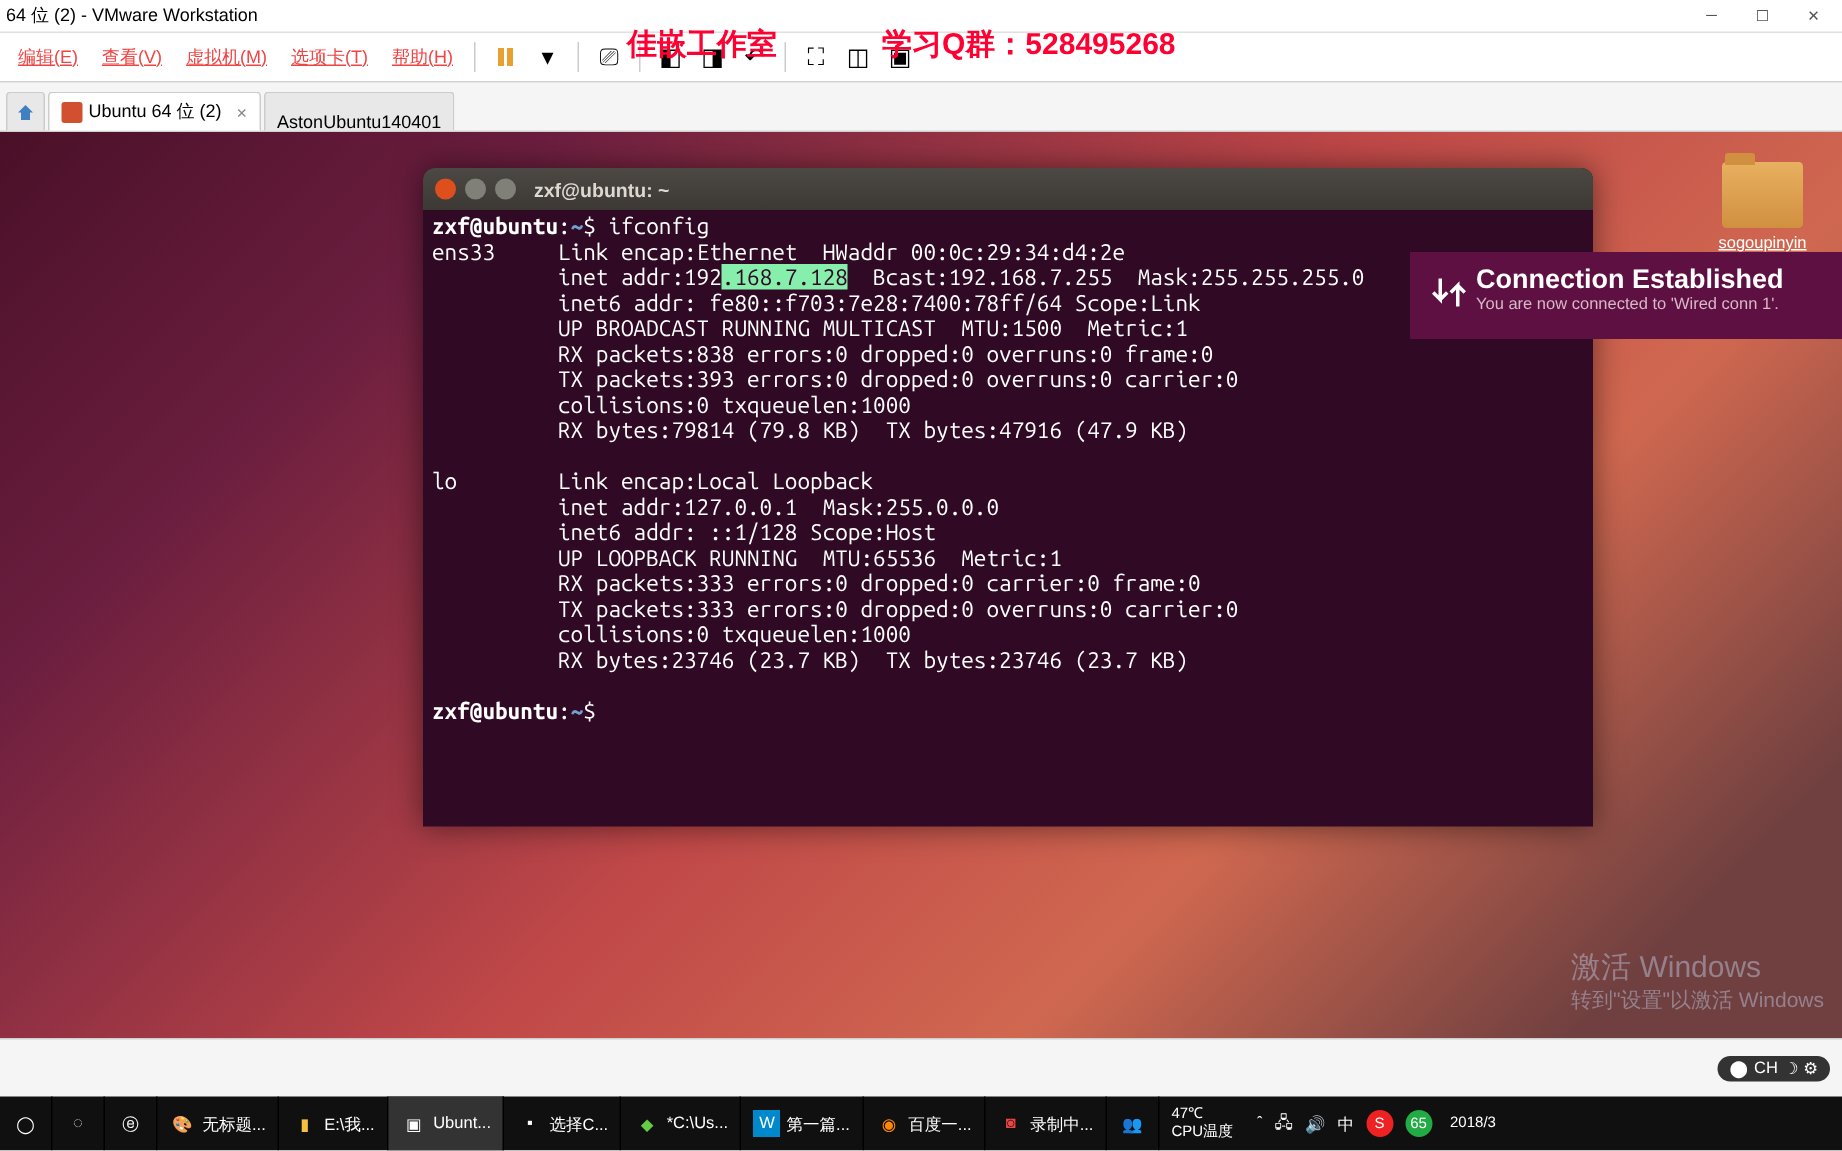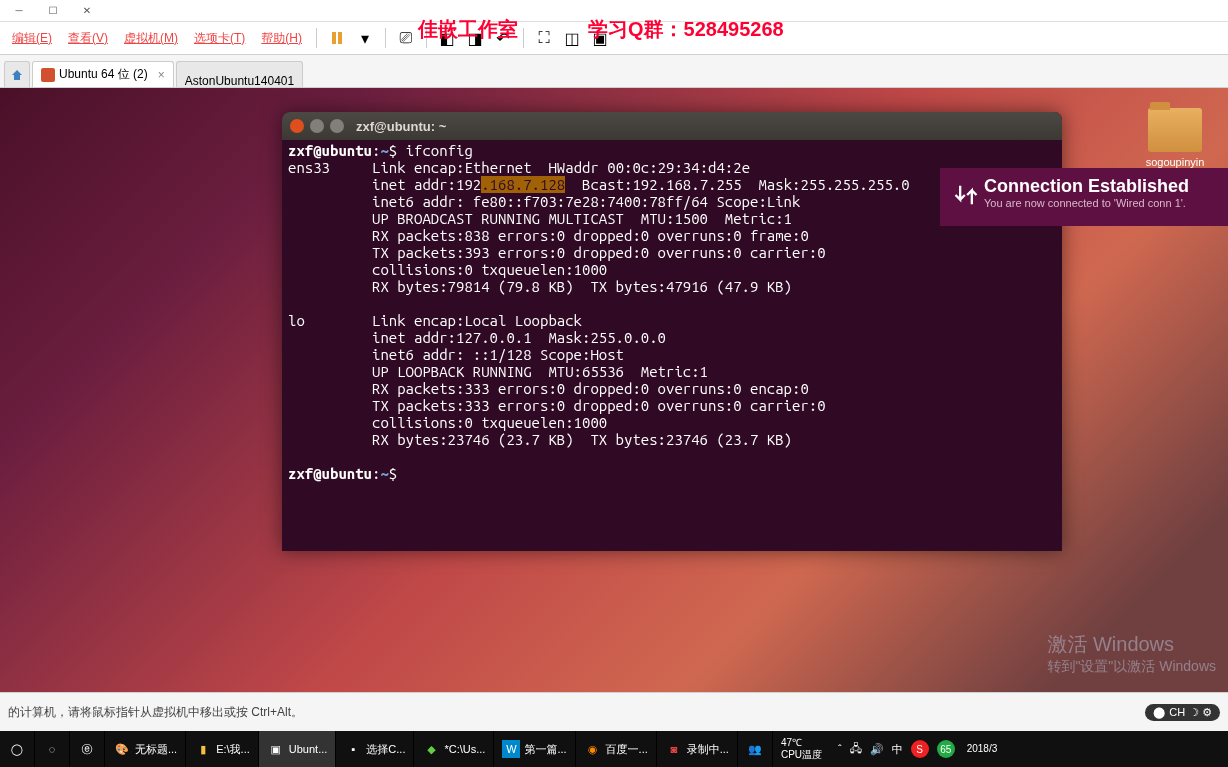--- a/index.html
+++ b/index.html
@@ -23,36 +23,36 @@
 .home-tab { width: 26px; height: 26px; background: #e8e8e8; border: 1px solid #ccc; border-bottom: none; display: flex; align-items: center; justify-content: center; margin-right: 2px; border-radius: 3px 3px 0 0; }
 .tab { height: 26px; background: #fff; border: 1px solid #ccc; border-bottom: none; padding: 12px 8px; display: flex; align-items: center; font-size: 12px; margin-right: 2px; border-radius: 3px 3px 0 0; }
 .tab.inactive { background: #e8e8e8; flex-direction: column; }
 .tab-icon { width: 14px; height: 14px; margin-right: 4px; background: #d05030; border-radius: 2px; }
 .tab-close { margin-left: 10px; color: #888; font-size: 12px; }
 
 
 .vm-content { position: relative; width: 100%; height: 604px; background: linear-gradient(135deg, #4a1028 0%, #6b1e3f 20%, #c04848 50%, #d06850 70%, #704040 90%); }
 
 
-.desktop-icon { position: absolute; width: 66px; text-align: center; color: #fff; font-size: 11px; }
+.desktop-icon { position: absolute; width: 66px; text-align: center; color: #fff; font-size: 11px; text-decoration: underline; }
 .desktop-icon .folder { width: 54px; height: 44px; background: linear-gradient(#e8b060, #d09040); margin: 0 auto 4px; border-radius: 3px; position: relative; }
 .desktop-icon .folder::before { content:''; position:absolute; top:-6px; left:2px; width:20px; height:8px; background:#d09040; border-radius:2px 2px 0 0; }
 
 
 .terminal { position: absolute; left: 282px; top: 24px; width: 780px; height: 439px; background: #300a24; border-radius: 8px 8px 0 0; box-shadow: 0 0 20px rgba(0,0,0,0.5); overflow: hidden; }
 .term-titlebar { height: 28px; background: linear-gradient(#4c4844, #3c3834); display: flex; align-items: center; padding: 0 8px; }
 .term-btn { width: 14px; height: 14px; border-radius: 50%; margin-right: 6px; }
 .term-close { background: #df4f1e; }
 .term-min { background: #808078; }
 .term-max { background: #808078; }
 .term-title { color: #ddd8d0; font-size: 13px; margin-left: 6px; font-weight: bold; }
 .term-body { padding: 2px 6px; font-family: "Ubuntu Mono", monospace; font-size: 15px; line-height: 17px; color: #fff; white-space: pre; position: relative; }
 .prompt-user { color: #ffffff; font-weight: bold; }
 .prompt-path { color: #729fcf; font-weight: bold; }
-.highlight { background: #a16207; color: #300a24; }
+.highlight { background: #86efac; color: #300a24; }
 
 
 .notif { position: absolute; right: -12px; top: 80px; width: 300px; height: 58px; background: #5e1042; display: flex; padding: 8px; color: #fff; }
 .notif-icon { width: 36px; display: flex; align-items: center; justify-content: center; }
 .notif-arrows svg { width: 28px; height: 28px; }
 .notif-text .ntitle { font-size: 18px; font-weight: bold; }
 .notif-text .nbody { font-size: 11px; color: #d8b8c8; }
 
 
 .watermark { position: absolute; right: 12px; bottom: 16px; color: rgba(180,180,200,0.55); font-size: 14px; text-align: left; margin-left: 46px; }
@@ -71,20 +71,21 @@
 .tb-icon { width: 18px; height: 18px; display: flex; align-items: center; justify-content: center; }
 .stats { padding: 0 8px; font-size: 10px; line-height: 12px; text-align: left; }
 .tray { display: flex; align-items: center; gap: 8px; padding: 0 8px; }
 .tray-badge { width: 18px; height: 18px; border-radius: 50%; display: flex; align-items: center; justify-content: center; font-size: 10px; }
 .clock { font-size: 10px; line-height: 12px; padding: 0 4px; text-align: center; }
 </style>
 </head>
 <body>
 
 <div class="titlebar">
+  <span class="title">64 位 (2) - VMware Workstation</span>
   <div class="win-controls">
     <div class="win-btn">─</div>
     <div class="win-btn">☐</div>
     <div class="win-btn">✕</div>
   </div>
 </div>
 
 <div class="menubar">
   <div class="menu-item">编辑(E)</div>
   <div class="menu-item">查看(V)</div>
@@ -152,21 +153,21 @@
           <span>UP BROADCAST RUNNING MULTICAST  MTU:1500  Metric:1</span>
           <span>RX packets:838 errors:0 dropped:0 overruns:0 frame:0</span>
           <span>TX packets:393 errors:0 dropped:0 overruns:0 carrier:0</span>
           <span>collisions:0 txqueuelen:1000</span>
           <span>RX bytes:79814 (79.8 KB)  TX bytes:47916 (47.9 KB)</span>
 
 <span>lo</span>        <span>Link encap:Local Loopback</span>
           <span>inet addr:127.0.0.1  Mask:255.0.0.0</span>
           <span>inet6 addr: ::1/128 Scope:Host</span>
           <span>UP LOOPBACK RUNNING  MTU:65536  Metric:1</span>
-          <span>RX packets:333 errors:0 dropped:0 overruns:0 encap:0</span>
+          <span>RX packets:333 errors:0 dropped:0 carrier:0 frame:0</span>
           <span>TX packets:333 errors:0 dropped:0 overruns:0 carrier:0</span>
           <span>collisions:0 txqueuelen:1000</span>
           <span>RX bytes:23746 (23.7 KB)  TX bytes:23746 (23.7 KB)</span>
 
 <span class="prompt-user">zxf@ubuntu</span><span>:</span><span class="prompt-path">~</span><span>$</span> </div>
   </div>
 
   <div class="notif">
     <div class="notif-icon">
       <div class="notif-arrows"><svg viewBox="0 0 24 24">
@@ -180,21 +181,20 @@
     </div>
   </div>
 
   <div class="watermark">
     <div class="big">激活 Windows</div>
     <div>转到"设置"以激活 Windows</div>
   </div>
 </div>
 
 <div class="statusbar">
-  <span>的计算机，请将鼠标指针从虚拟机中移出或按 Ctrl+Alt。</span>
   <span class="filler"></span>
   <div class="status-right">
     <span class="ime-badge">⬤ <span>CH</span> ☽ ⚙</span>
   </div>
 </div>
 
 <div class="taskbar">
   <div class="task-btn">
       <span class="tb-icon">◯</span>
     </div>

